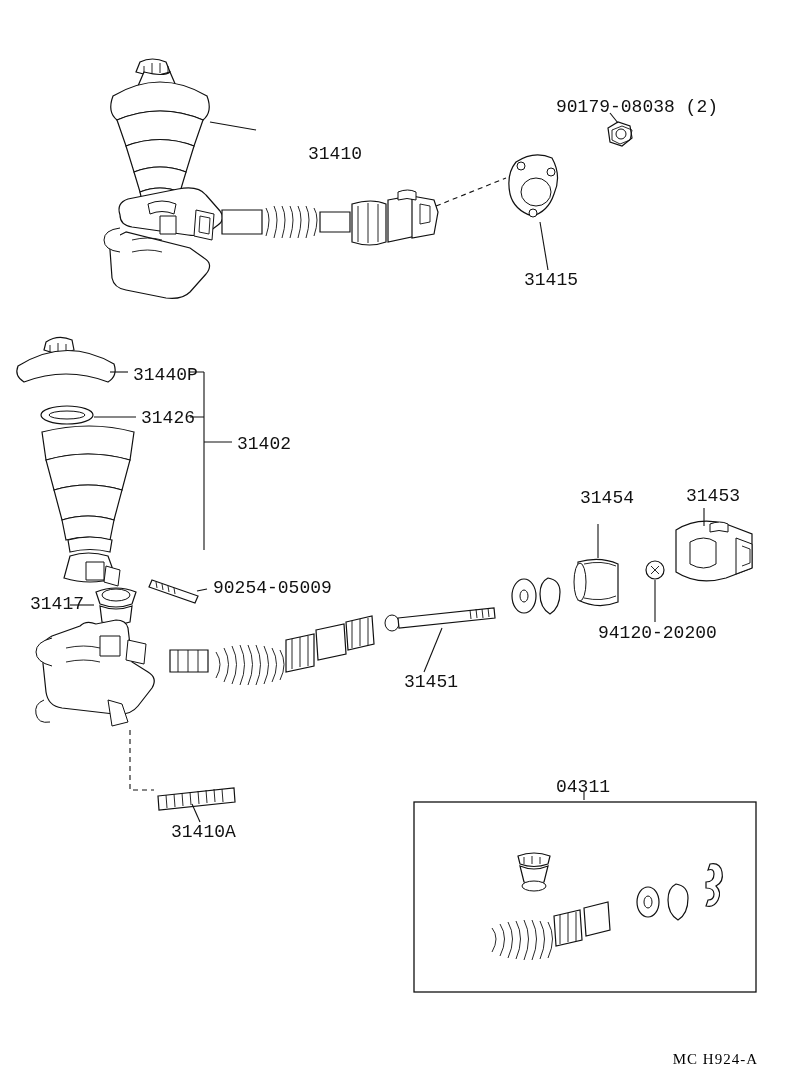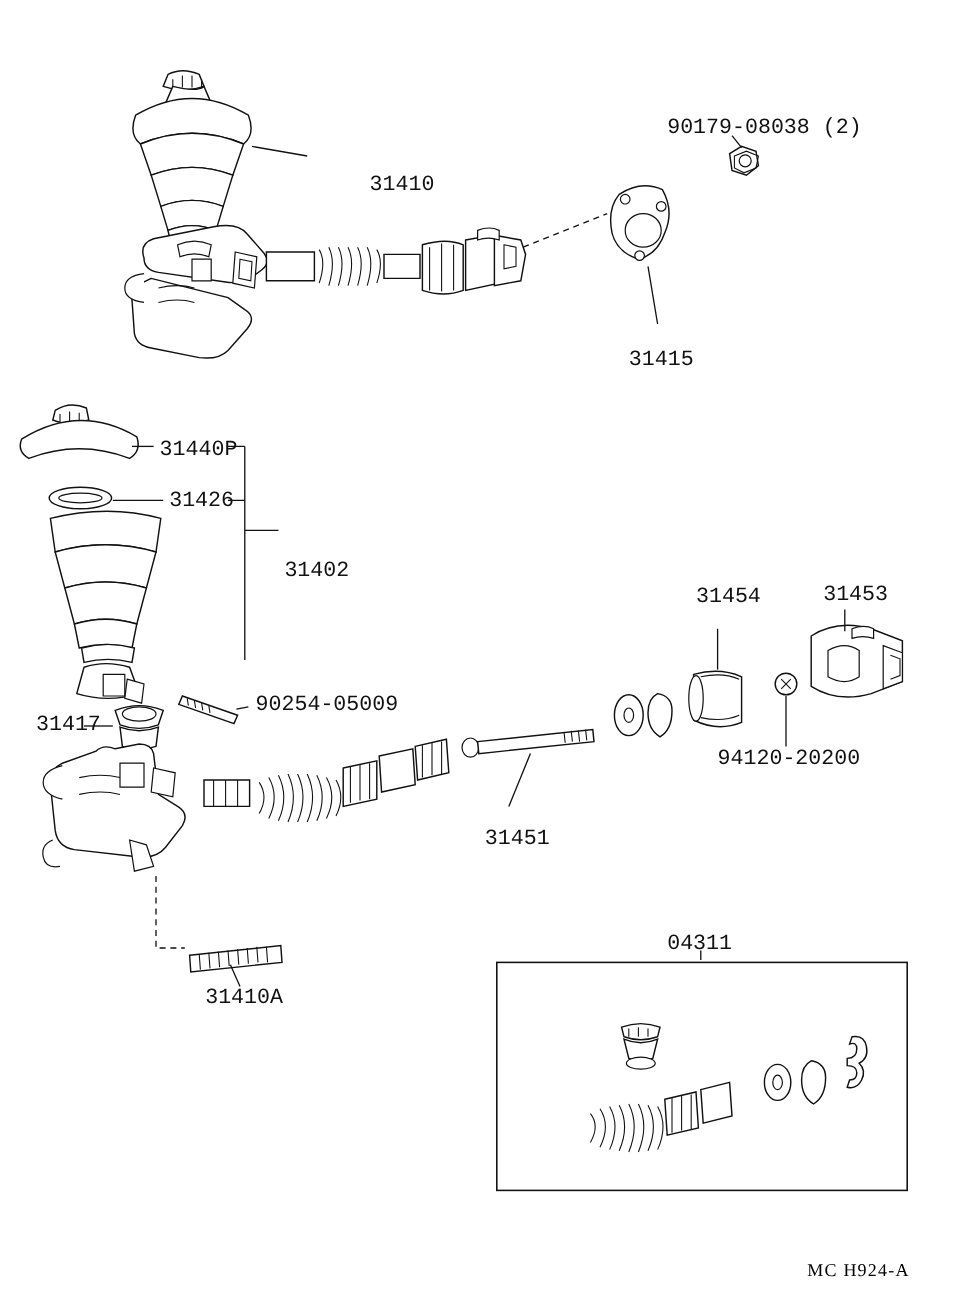--- a/index.html
+++ b/index.html
@@ -193,28 +193,28 @@
     <ellipse class="fillw" cx="648" cy="902" rx="11" ry="15"></ellipse>
     <ellipse class="fillw2" cx="648" cy="902" rx="4" ry="6"></ellipse>
     <path class="fillw" d="M676 884 q12 2 12 14 q0 16 -10 22 q-10 -6 -10 -20 q0 -12 8 -16z"></path>
     <path class="fillw" d="M710 864 q10 -2 12 8 q2 10 -6 14 q6 6 2 14 q-4 8 -12 6 l2 -6 q6 0 6 -6 q0 -6 -8 -6 l0 -6 q8 0 8 -8 q0 -6 -6 -4z"></path>
   </g>
 
 </svg>
 
 <div class="lbl mono" style="left:262px;top:144px;margin-left:46px;">31410</div>
 <div class="lbl mono" style="left:556px;top:97px;">90179-08038 (2)</div>
-<div class="lbl mono" style="left:524px;top:290px;">31415</div>
+<div class="lbl mono" style="left:524px;top:270px;">31415</div>
 <div class="lbl mono" style="left:133px;top:365px;">31440P</div>
 <div class="lbl mono" style="left:141px;top:408px;">31426</div>
-<div class="lbl mono" style="left:237px;top:434px;margin-top:32px;">31402</div>
+<div class="lbl mono" style="left:237px;top:434px;">31402</div>
 <div class="lbl mono" style="left:580px;top:488px;">31454</div>
 <div class="lbl mono" style="left:686px;top:486px;">31453</div>
 <div class="lbl mono" style="left:213px;top:578px;">90254-05009</div>
 <div class="lbl mono" style="left:30px;top:594px;">31417</div>
 <div class="lbl mono" style="left:598px;top:623px;">94120-20200</div>
-<div class="lbl mono" style="left:404px;top:672px;margin-top:17px;">31451</div>
+<div class="lbl mono" style="left:404px;top:672px;">31451</div>
 <div class="lbl mono" style="left:171px;top:822px;">31410A</div>
 <div class="lbl mono" style="left:556px;top:777px;">04311</div>
 
 <div class="footer">MC H924-A</div>
 
 </div>
 
 </body></html>

